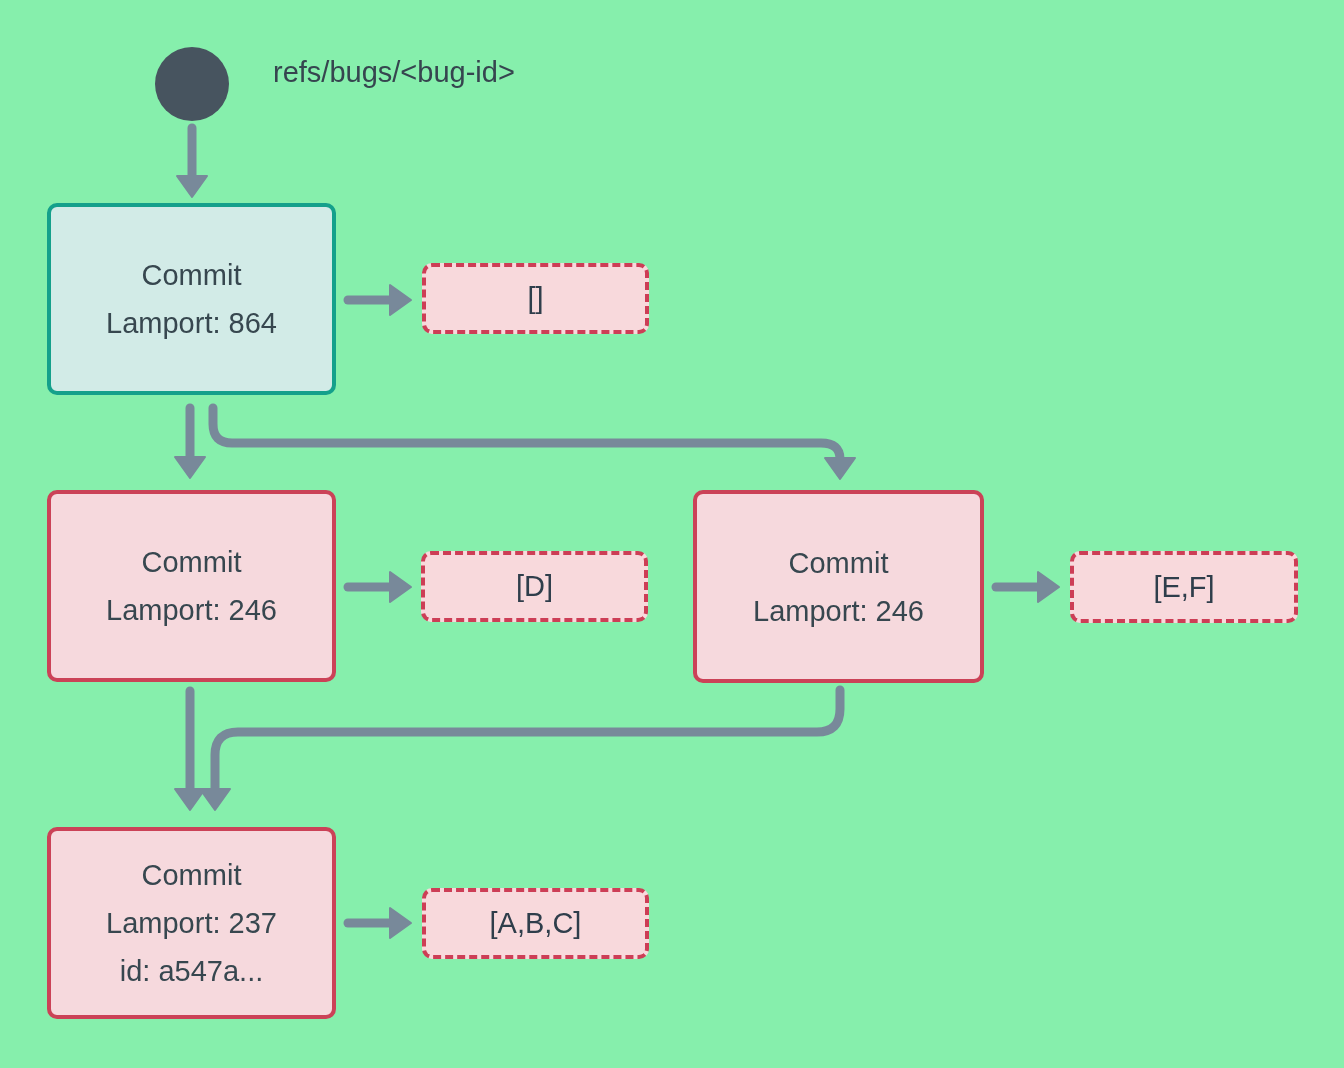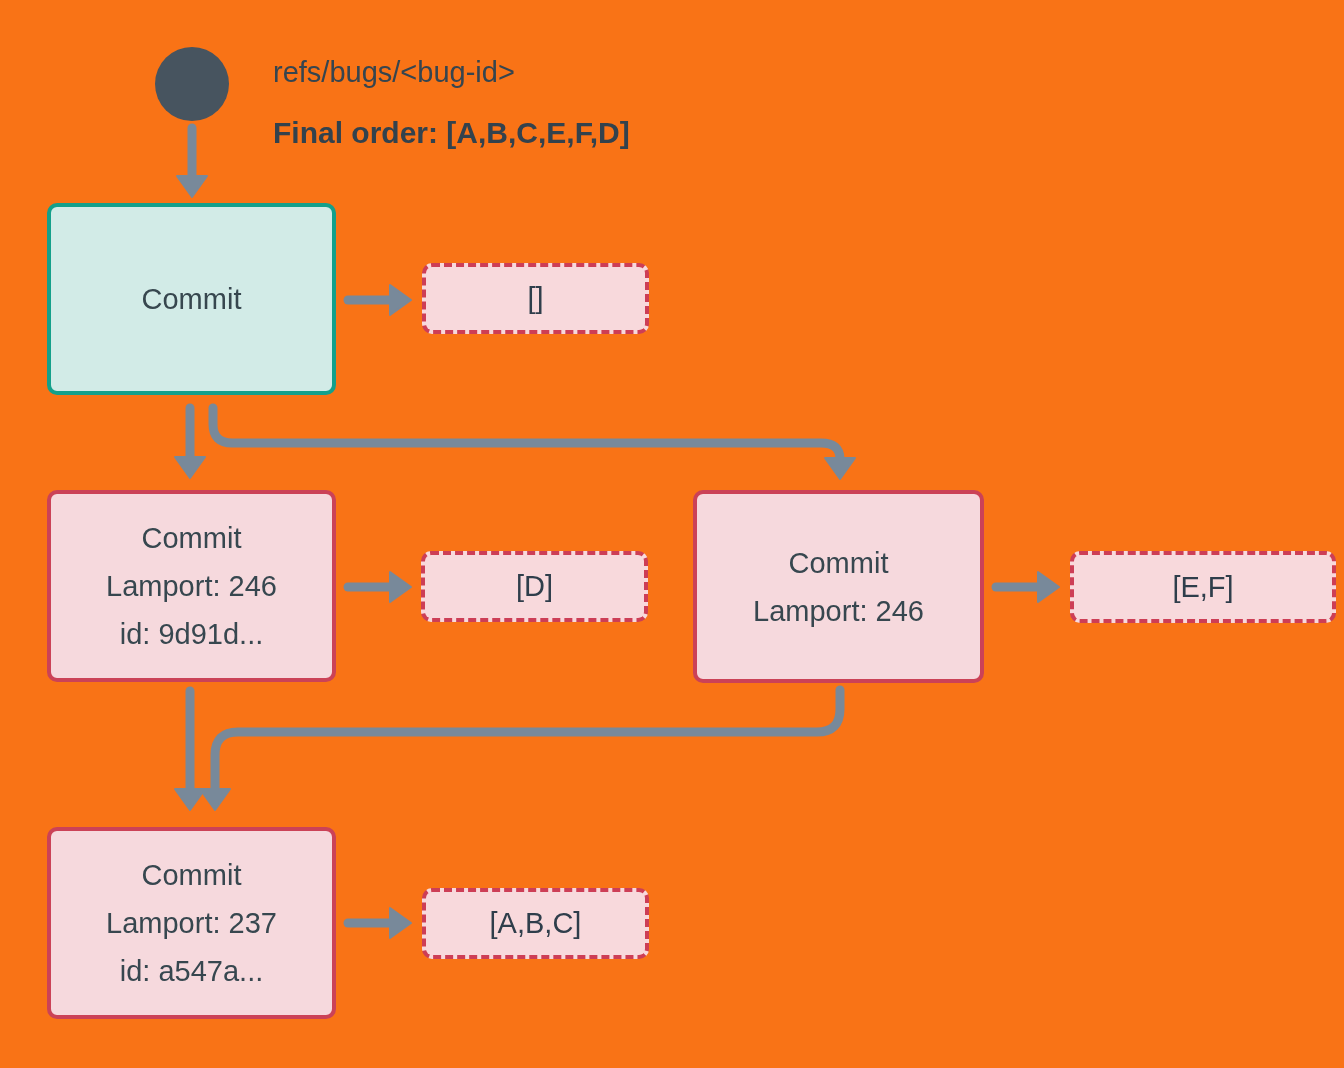--- a/index.html
+++ b/index.html
@@ -4,21 +4,21 @@
 <style>
   html,body{margin:0;padding:0;}
   body{
     background:#edf1f5;
     font-family:"Liberation Sans","DejaVu Sans",sans-serif;
     color:#37474f;
   }
   .canvas{
     position:relative;
     width:1344px;height:1068px;
-    background:#f97316;
+    background:#86efac;
     overflow:hidden;
   }
   .arrows{position:absolute;left:0;top:0;width:1344px;height:1068px;}
   .arrow-line{stroke:#78899a;stroke-width:9;fill:none;stroke-linecap:round;}
   .arrow-head{fill:#78899a;stroke:#78899a;stroke-width:2;stroke-linejoin:round;}
 
   .ref-node{
     position:absolute;left:155px;top:47px;
     width:74px;height:74px;border-radius:50%;
     background:#47545f;
@@ -62,21 +62,21 @@
     white-space:nowrap;
   }
 
   .pos-head{left:47px;top:203px;}
   .pos-left{left:47px;top:490px;}
   .pos-right{left:693px;top:490px;width:291px;height:193px;}
   .pos-bottom{left:47px;top:827px;}
 
   .pos-ops-head{left:422px;top:263px;}
   .pos-ops-left{left:421px;top:551px;}
-  .pos-ops-right{left:1070px;top:551px;width:266px;height:72px;}
+  .pos-ops-right{left:1070px;top:551px;width:228px;height:72px;}
   .pos-ops-bottom{left:422px;top:888px;text-align:right;}
 </style>
 </head>
 <body>
 
 <div class="canvas">
 
   <svg class="arrows" viewBox="0 0 1344 1068" xmlns="http://www.w3.org/2000/svg">
 
     <g>
@@ -120,31 +120,30 @@
     </g>
 
     <g>
       <path class="arrow-line" d="M348,923 L390,923"></path>
       <polygon class="arrow-head" points="390,908 390,938 411,923"></polygon>
     </g>
   </svg>
 
   <div class="ref-node"></div>
   <div class="ref-label">refs/bugs/&lt;bug-id&gt;</div>
-  <div class="final-order">Final order: [A,B,C,E,F,D]</div>
 
   <div class="commit head pos-head">
     <div class="line">Commit</div>
+    <div class="line">Lamport: 864</div>
   </div>
   <div class="ops pos-ops-head">[]</div>
 
   <div class="commit pos-left">
     <div class="line">Commit</div>
     <div class="line">Lamport: 246</div>
-    <div class="line">id: 9d91d...</div>
   </div>
   <div class="ops pos-ops-left">[D]</div>
 
   <div class="commit pos-right">
     <div class="line">Commit</div>
     <div class="line">Lamport: 246</div>
   </div>
   <div class="ops pos-ops-right">[E,F]</div>
 
   <div class="commit pos-bottom">

